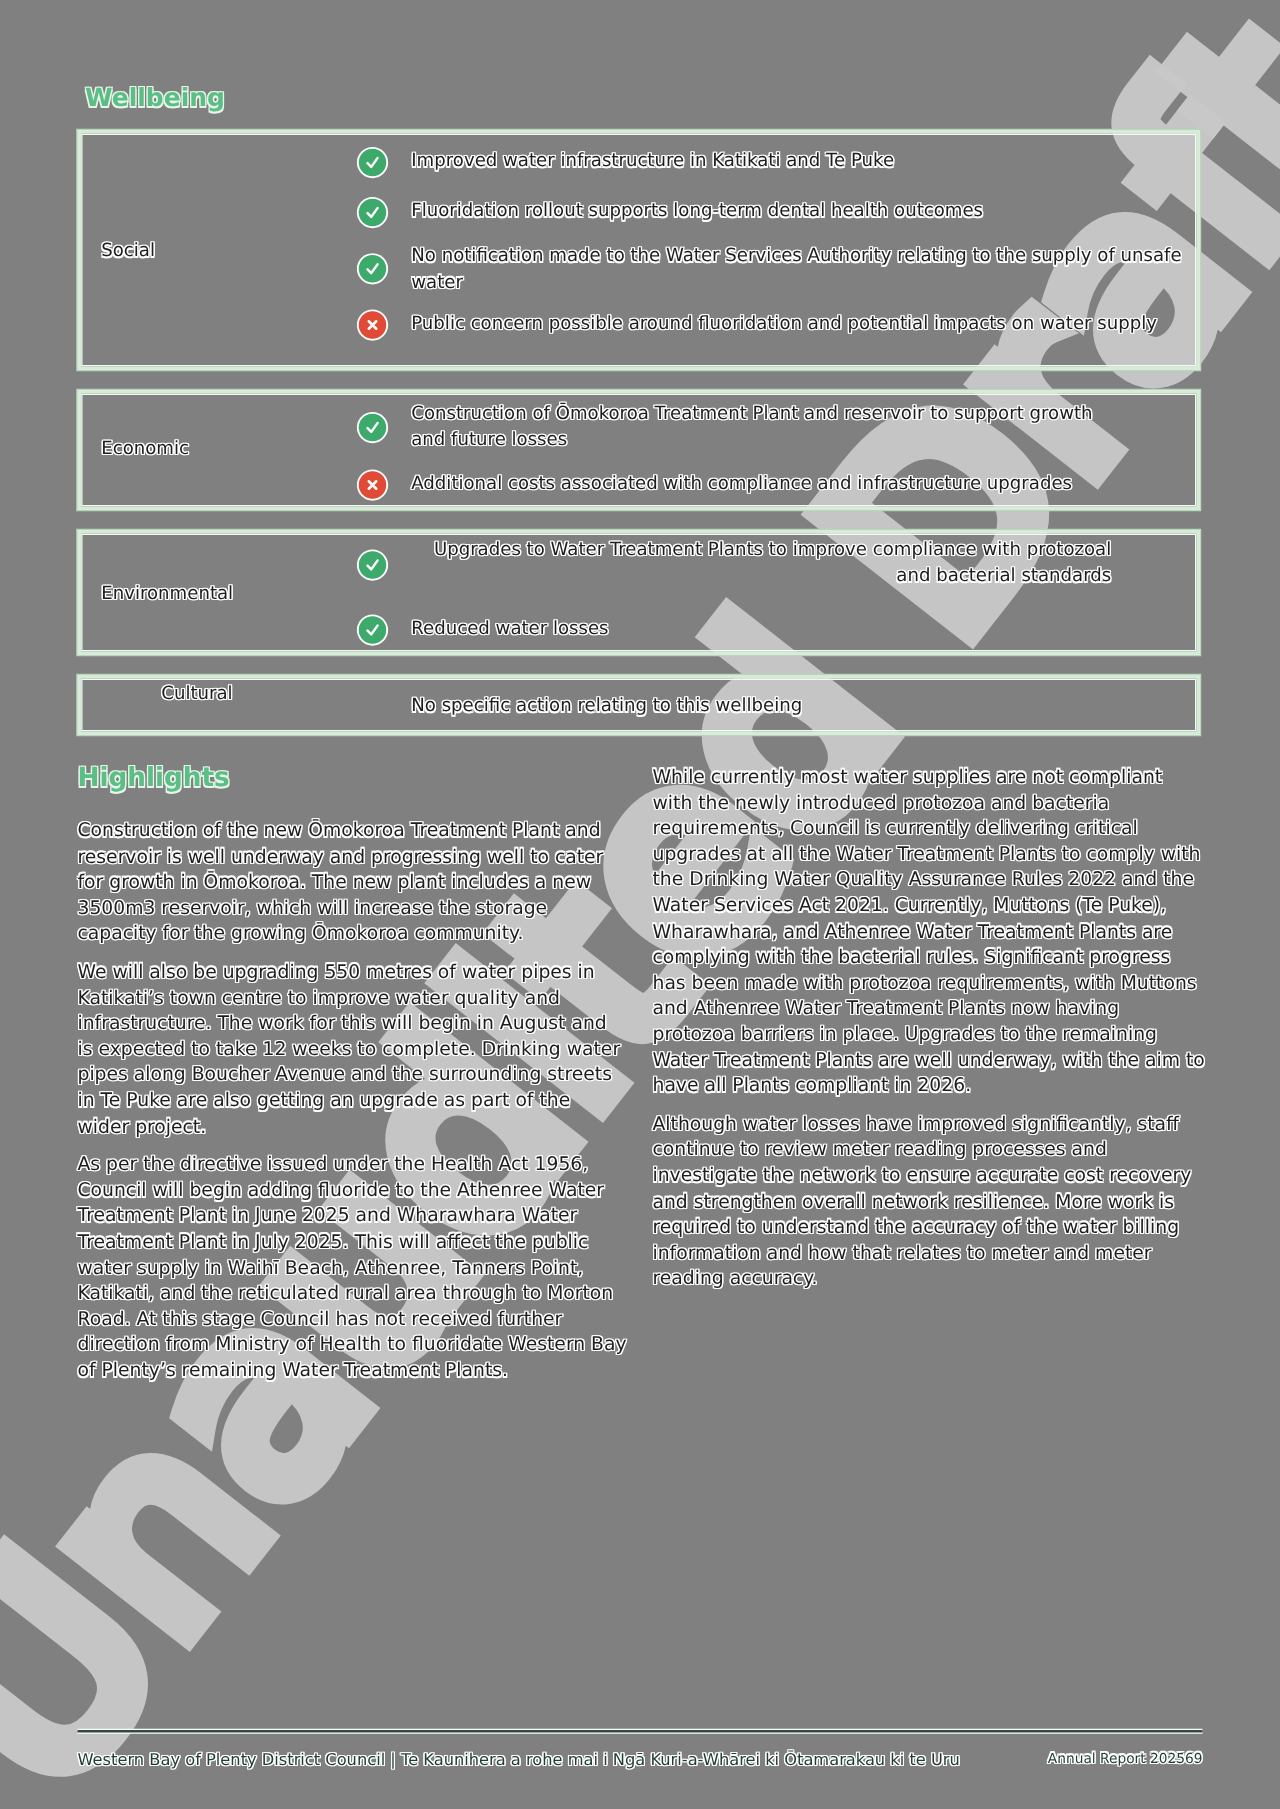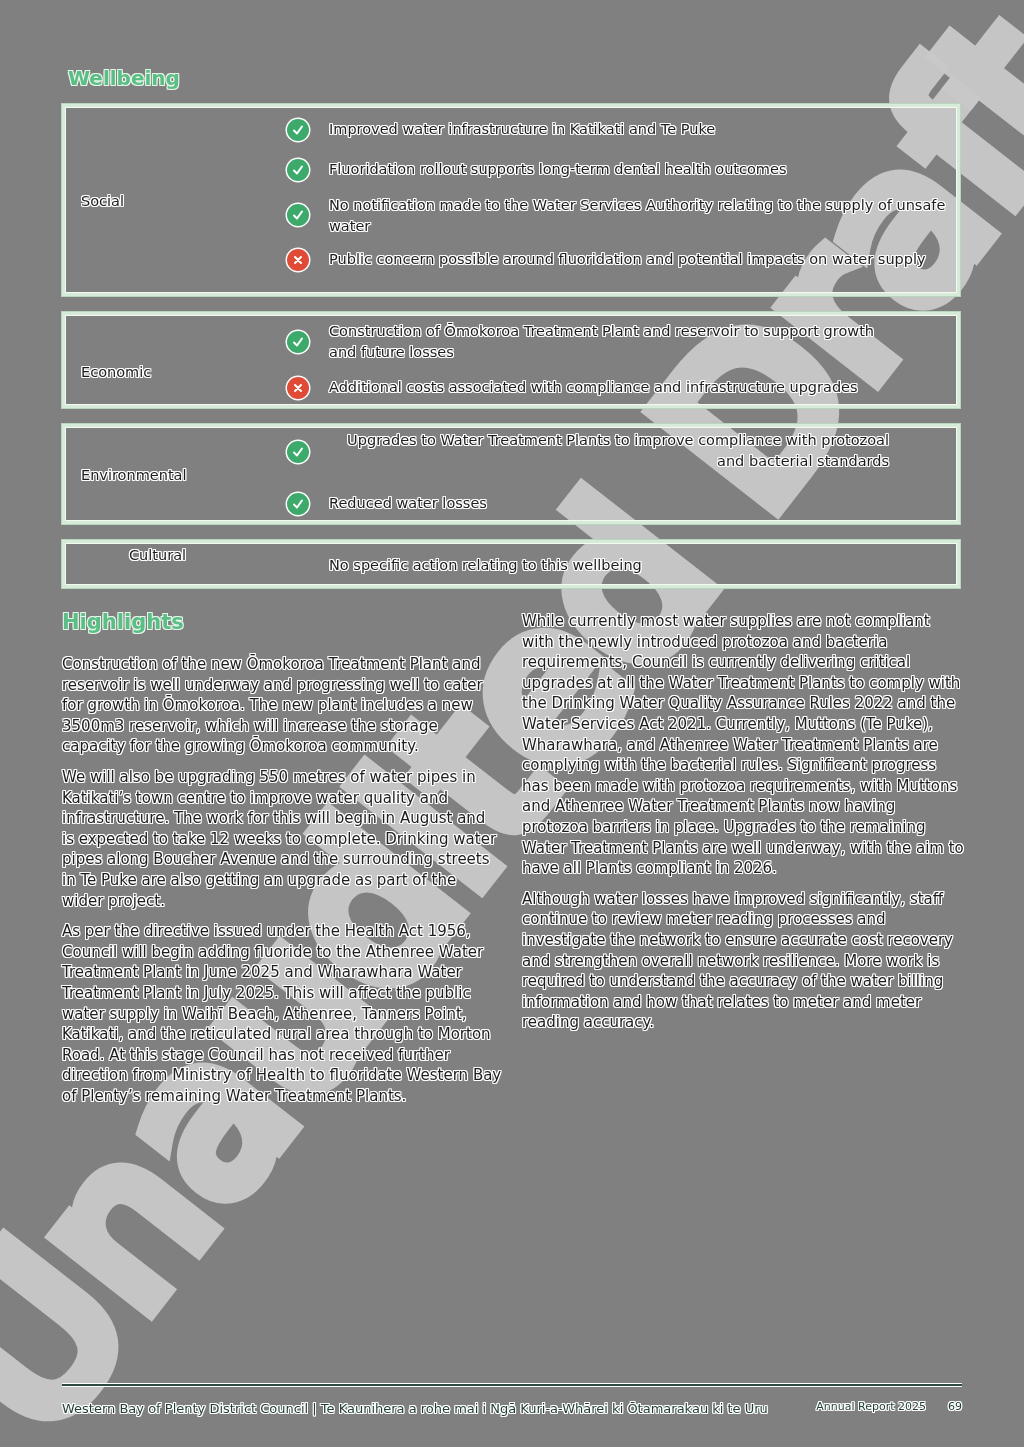--- a/index.html
+++ b/index.html
@@ -52,21 +52,21 @@
   .col p { margin: 0 0 10px 0; }
   .col-left { left: 62px; top: 654px; width: 440px; }
   .col-right { left: 522px; top: 611px; width: 442px; }
 
   .footer-rule {
     position: absolute; left: 62px; top: 1384px; width: 900px; height: 2px;
     background: #2f4a3e; box-shadow: 0 1px 0 #ffffff, 0 -1px 0 #ffffff;
   }
   .footer-left { position: absolute; left: 62px; top: 1401px; font-size: 13px; color: #1f3d33; }
   .footer-right { position: absolute; right: 62px; top: 1400px; font-size: 11px; color: #1f3d33; }
-  .footer-right span.page { margin-left: 22px; }
+  .footer-right span.page { }
 
   .watermark {
     position: absolute; left: 512px; top: 725px;
     transform: translate(-50%, -50%) rotate(-52deg);
     font-size: 210px; font-family: "DejaVu Sans", sans-serif;
     color: transparent;
     -webkit-text-stroke: 22px rgba(200,200,200,0.95);
     white-space: nowrap; pointer-events: none; letter-spacing: 2px;
     font-weight: normal;
   }
@@ -110,21 +110,21 @@
     <span class="icon neg" style="top:0;">
         <svg viewBox="0 0 14 14">
           <path d="M4 4 L10 10 M10 4 L4 10" stroke="#fff" stroke-width="2" fill="none" stroke-linecap="round"></path>
         </svg>
       </span>
     <span class="text">Public concern possible around fluoridation and potential impacts on water supply</span>
   </div>
 </div>
 
 <div class="wb-box" style="top:312px;height:96px;">
-  <div class="wb-label halo" style="top:36px;margin-top:13px;">Economic</div>
+  <div class="wb-label halo" style="top:36px;">Economic</div>
   <div class="effect halo" style="top:6px;">
     <span class="icon pos" style="top:10px;">
         <svg viewBox="0 0 14 14">
           <path d="M3 7.5 L6 10.5 L11 3.5" stroke="#fff" stroke-width="2" fill="none" stroke-linecap="round" stroke-linejoin="round"></path>
         </svg>
       </span>
     <span class="text" style="padding-right:60px;">Construction of Ōmokoroa Treatment Plant and reservoir to support growth and future losses</span>
   </div>
   <div class="effect halo" style="top:62px;">
     <span class="icon neg">

